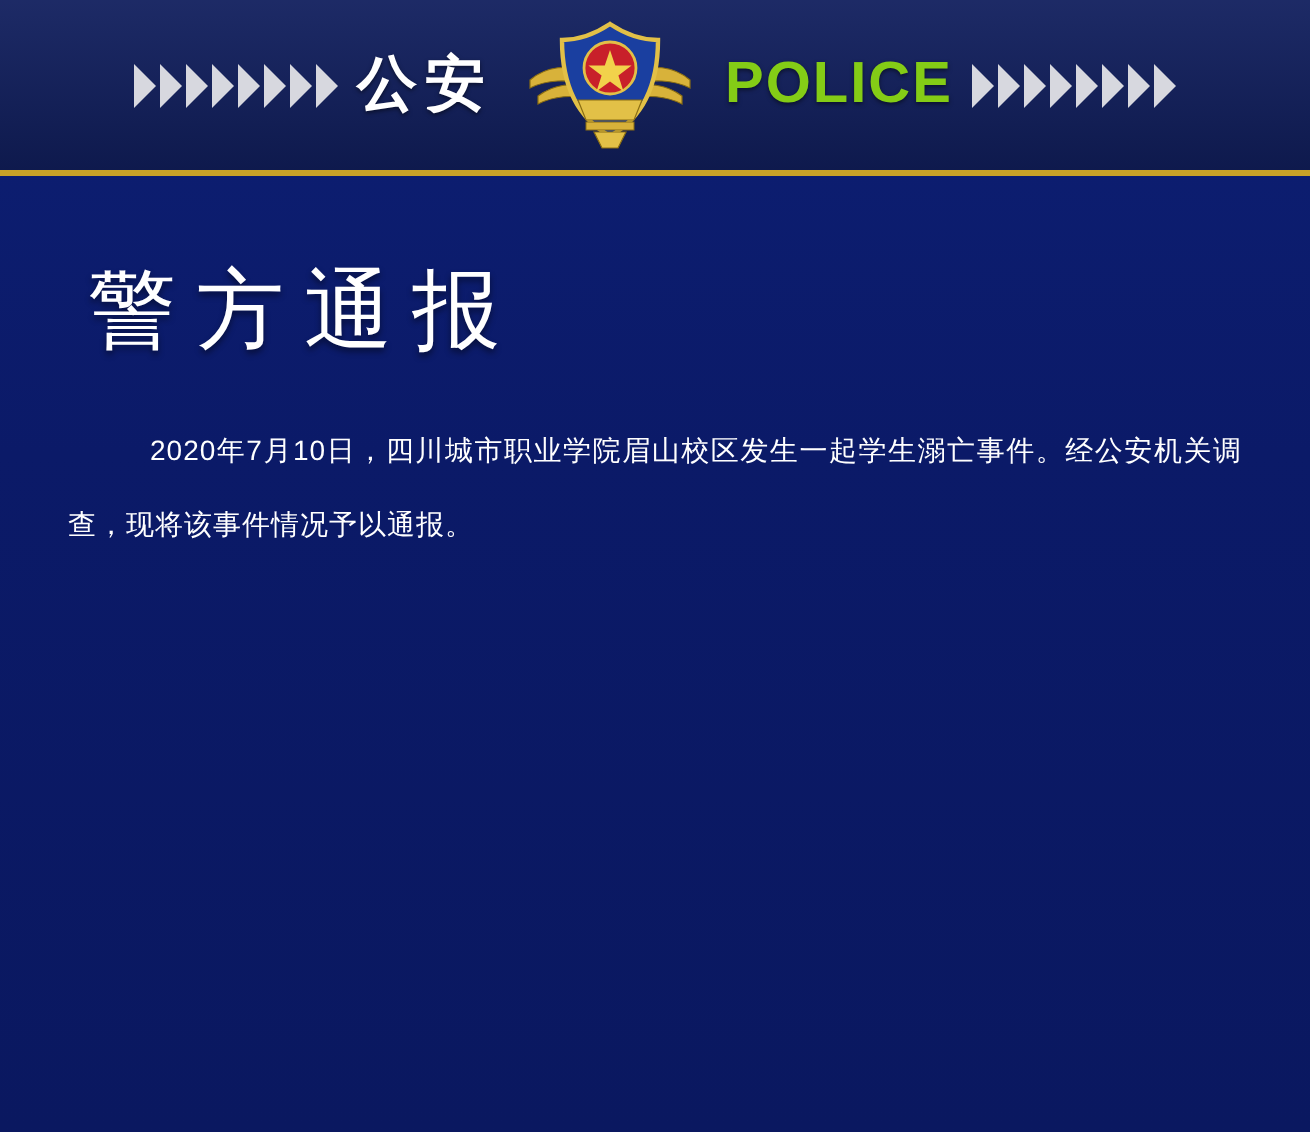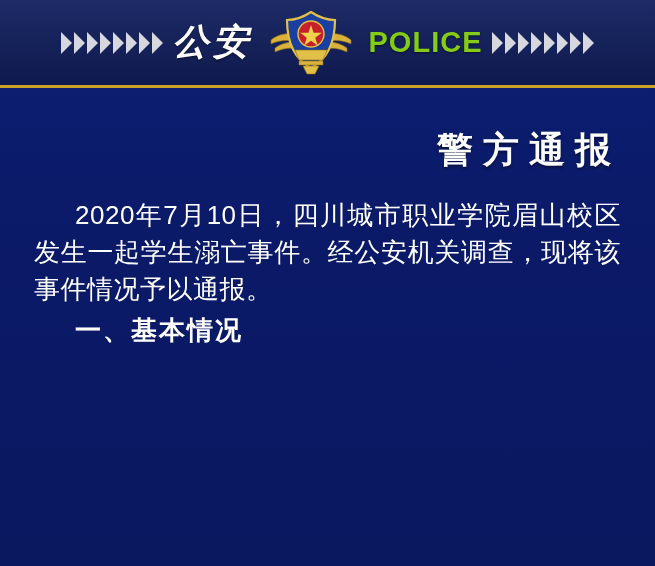--- a/index.html
+++ b/index.html
@@ -62,26 +62,25 @@
     display: flex;
     align-items: center;
     justify-content: center;
     gap: 10px;
     width: 100%;
     padding: 0 6px;
     box-sizing: border-box;
   }
   .gongan-text {
     color: #ffffff;
-    font-size: 36px;
+    font-size: 30px;
     font-weight: bold;
     letter-spacing: 4px;
     white-space: nowrap;
     text-shadow: 0 1px 2px rgba(0,0,0,0.5);
-    font-style: italic;
   }
   .police-text {
     color: #84cc16;
     font-size: 29px;
     font-weight: bold;
     letter-spacing: 1px;
     white-space: nowrap;
     text-shadow: 0 1px 2px rgba(0,0,0,0.5);
   }
   .emblem {
@@ -91,32 +90,32 @@
     margin: 0 2px;
     position: relative;
     top: 2px;
   }
 
   
   .content {
     padding: 26px 34px 0 34px;
   }
   .doc-title {
-    text-align: right;
+    text-align: left;
     color: #ffffff;
-    font-size: 36px;
-    font-weight: bold;
+    font-size: 44px;
+    font-weight: normal;
     letter-spacing: 10px;
     text-indent: 10px;
     margin: 12px 0 22px 0;
     text-shadow: 0 2px 3px rgba(0,0,0,0.45);
   }
   .para {
     color: #ffffff;
-    font-size: 26px;
+    font-size: 14px;
     line-height: 37px;
     text-align: justify;
     text-justify: inter-ideograph;
     margin: 4px 0 2px 0;
     letter-spacing: 0.5px;
   }
   .para.indent {
     text-indent: 41px;
   }
   .para.section {
@@ -179,16 +178,15 @@
         <span class="chev"></span>
       </div>
 
     </div>
   </div>
 
   <div class="content">
     <div class="doc-title">警方通报</div>
 
     <p class="para indent">2020年7月10日，四川城市职业学院眉山校区发生一起学生溺亡事件。经公安机关调查，现将该事件情况予以通报。</p>
-    <p class="para section">一、基本情况</p>
   </div>
 
 </div>
 
 </body></html>

